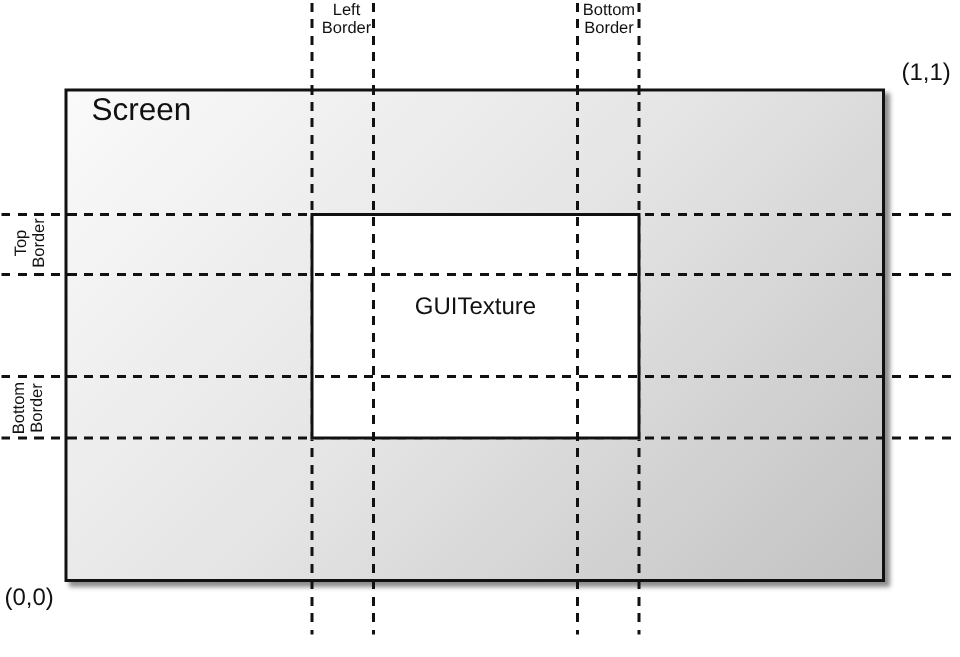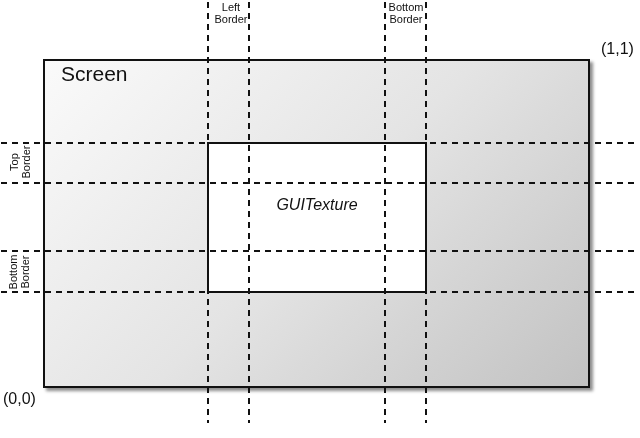--- a/index.html
+++ b/index.html
@@ -44,21 +44,20 @@
     z-index: 3;
   }
   .texture-label {
     position: absolute;
     left: 207px; top: 142px;
     width: 220px; height: 132px;
     display: flex; align-items: center; justify-content: center;
     padding-bottom: 6px; box-sizing: border-box;
     font-size: 16px;
     z-index: 5;
-    font-style: italic;
   }
   .screen-label {
     position: absolute;
     left: 61px; top: 62px;
     font-size: 21px;
     z-index: 5;
   }
   .coord {
     position: absolute;
     font-size: 16px;

